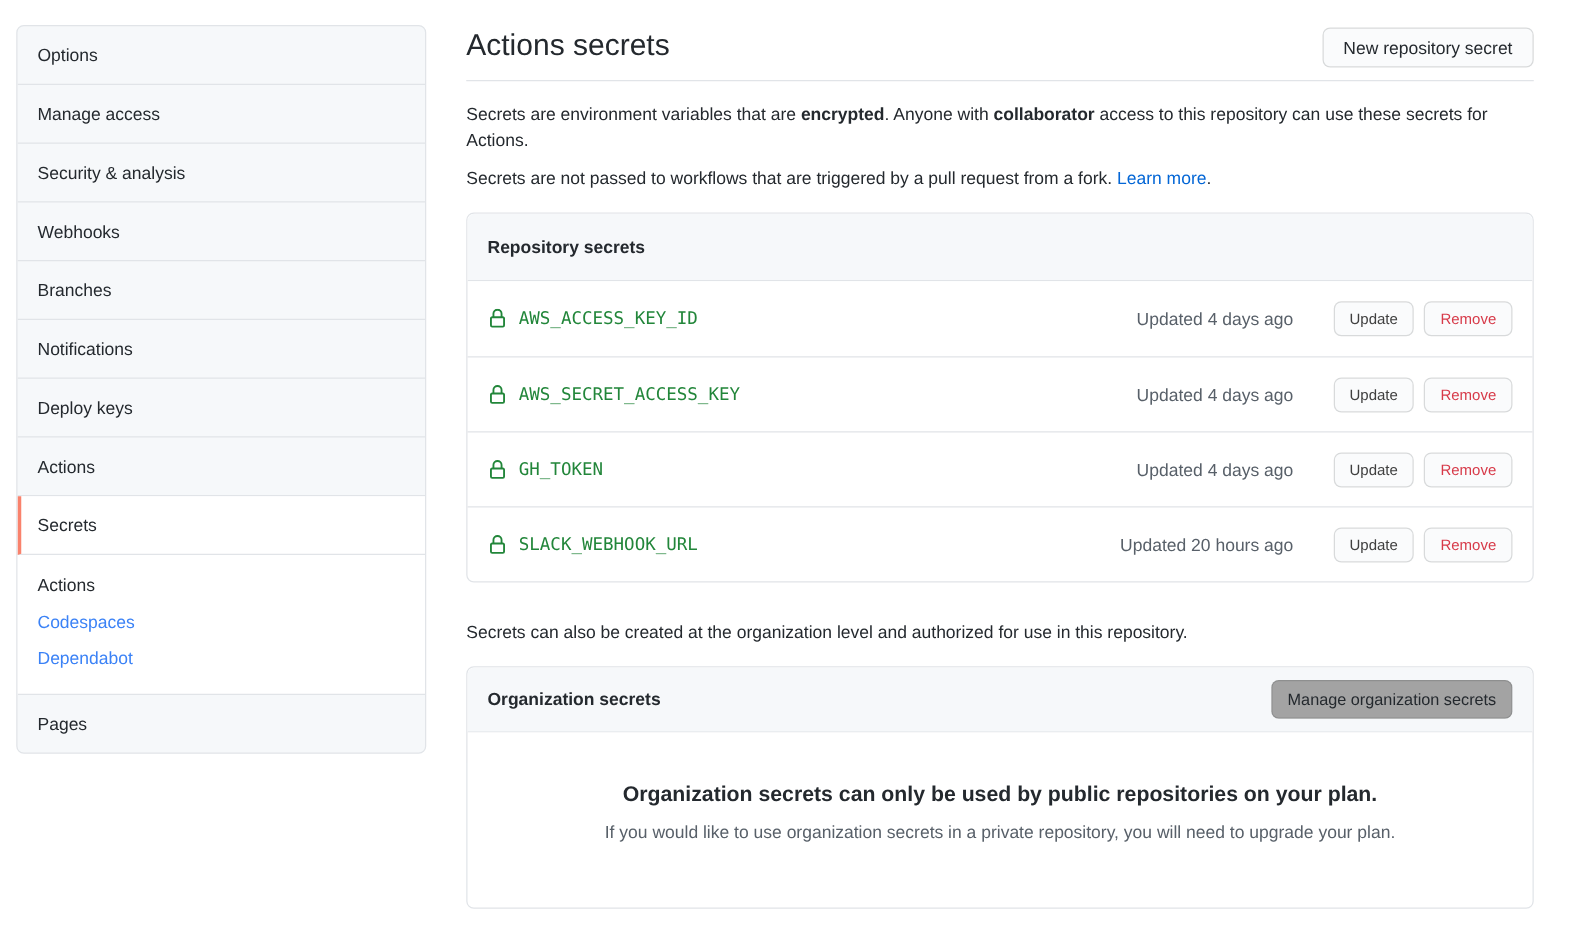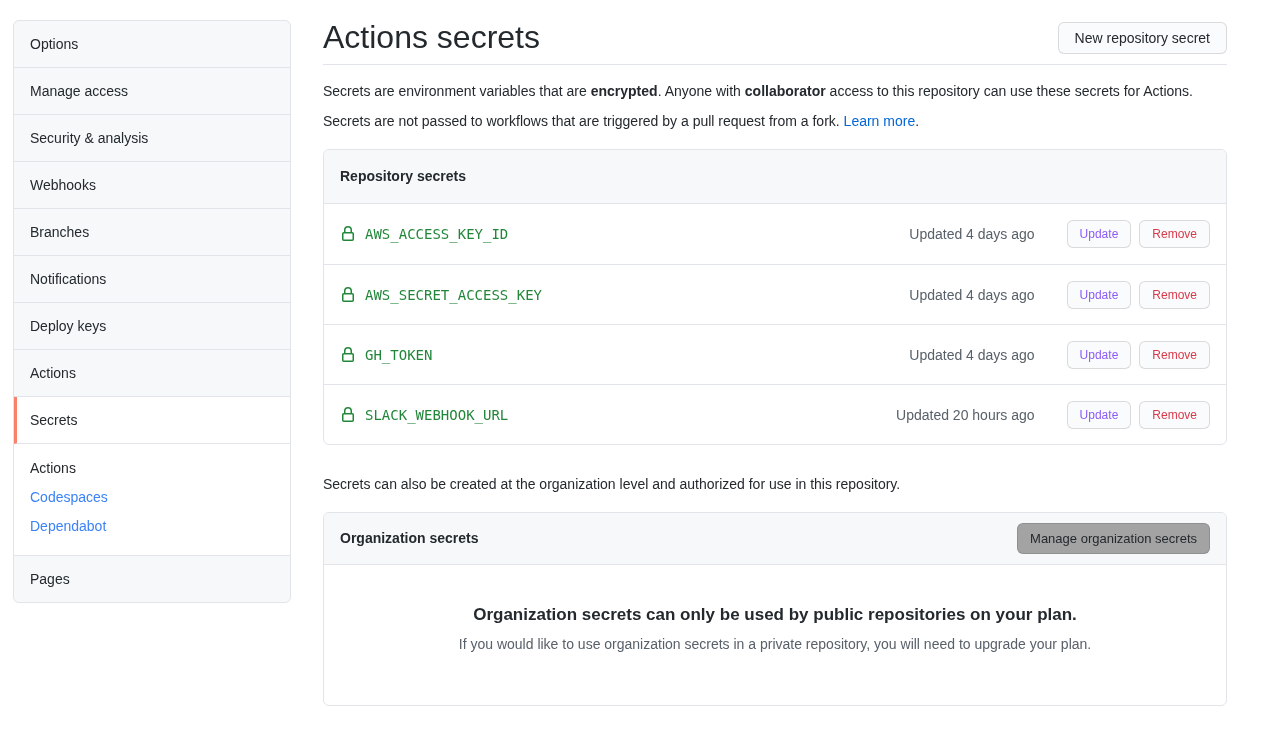--- a/index.html
+++ b/index.html
@@ -8,21 +8,21 @@
     width: 1268px;
     height: 743px;
     font-family: "Liberation Sans", "DejaVu Sans", sans-serif;
     font-size: 14px;
     color: #24292e;
     overflow: hidden;
   }
   .page { display: flex; width: 1268px; }
 
   
-  .sidebar { width: 278px; flex: none; margin: 20px 0 0 13px; }
+  .sidebar { width: 328px; flex: none; margin: 20px 0 0 13px; }
   .menu {
     border: 1px solid #e1e4e8;
     border-radius: 6px;
     background: #f6f8fa;
     overflow: hidden;
   }
   .menu-item {
     display: block;
     padding: 13px 16px;
     border-bottom: 1px solid #e1e4e8;
@@ -57,21 +57,21 @@
   .content { flex: 1; padding: 22px 41px 0 32px; min-width: 0; }
 
   .page-head {
     display: flex;
     align-items: flex-start;
     justify-content: space-between;
     padding-bottom: 10px;
     border-bottom: 1px solid #e1e4e8;
     margin-bottom: 16px;
   }
-  .page-head h1 { font-size: 32px; font-weight: 400; line-height: 30px; }
+  .page-head h1 { font-size: 24px; font-weight: 400; line-height: 30px; }
 
   .btn {
     display: inline-block;
     background: #fafbfc;
     border: 1px solid rgba(27, 31, 35, 0.15);
     border-radius: 6px;
     padding: 5px 16px;
     font-size: 14px;
     font-weight: 500;
     line-height: 20px;
@@ -83,21 +83,21 @@
   }
   .btn-sm {
     display: inline-block;
     background: #fafbfc;
     border: 1px solid rgba(27, 31, 35, 0.15);
     border-radius: 6px;
     padding: 4px 12px;
     font-size: 12px;
     font-weight: 500;
     line-height: 18px;
-    color: #8b5cf6;
+    color: #404040;
     cursor: pointer;
     font-family: inherit;
     white-space: nowrap;
   }
   .btn-sm.danger { color: #d73a49; }
 
   .desc { margin: 0 0 9px; line-height: 21px; }
   .desc a { color: #0366d6; text-decoration: none; cursor: pointer; }
 
   .box {

